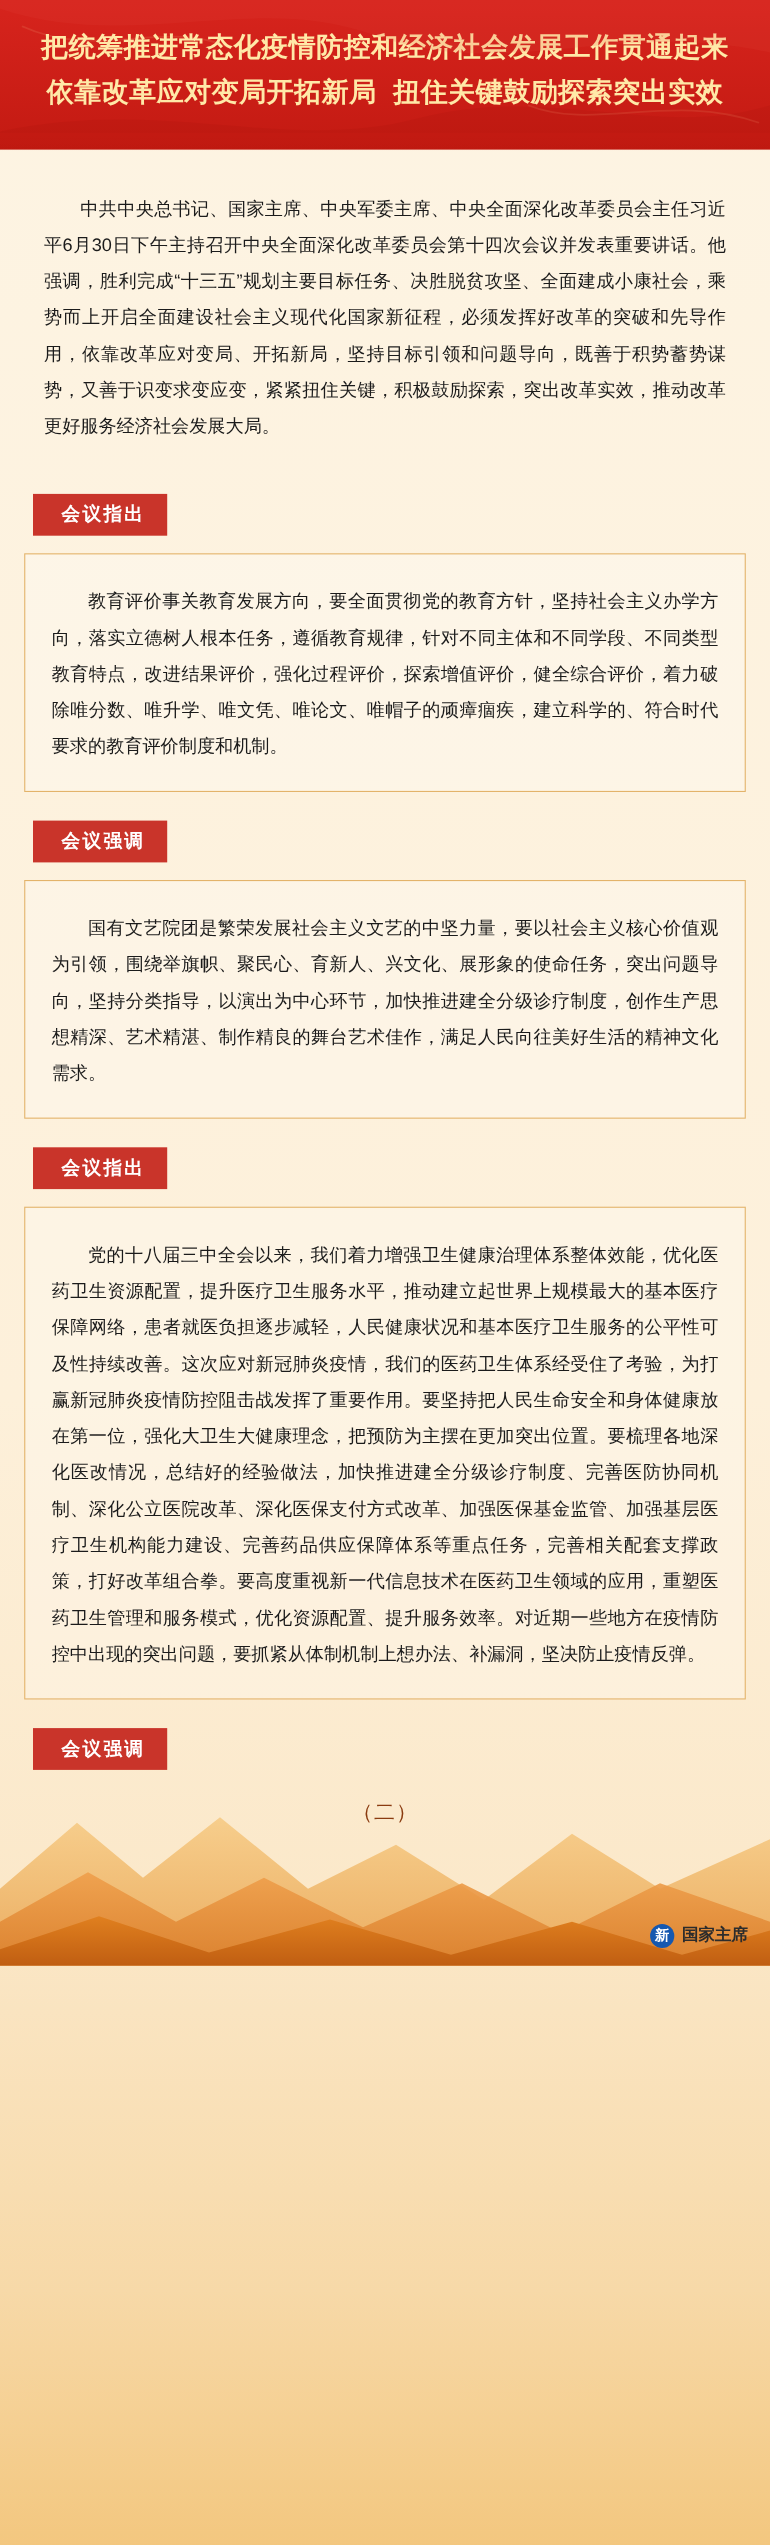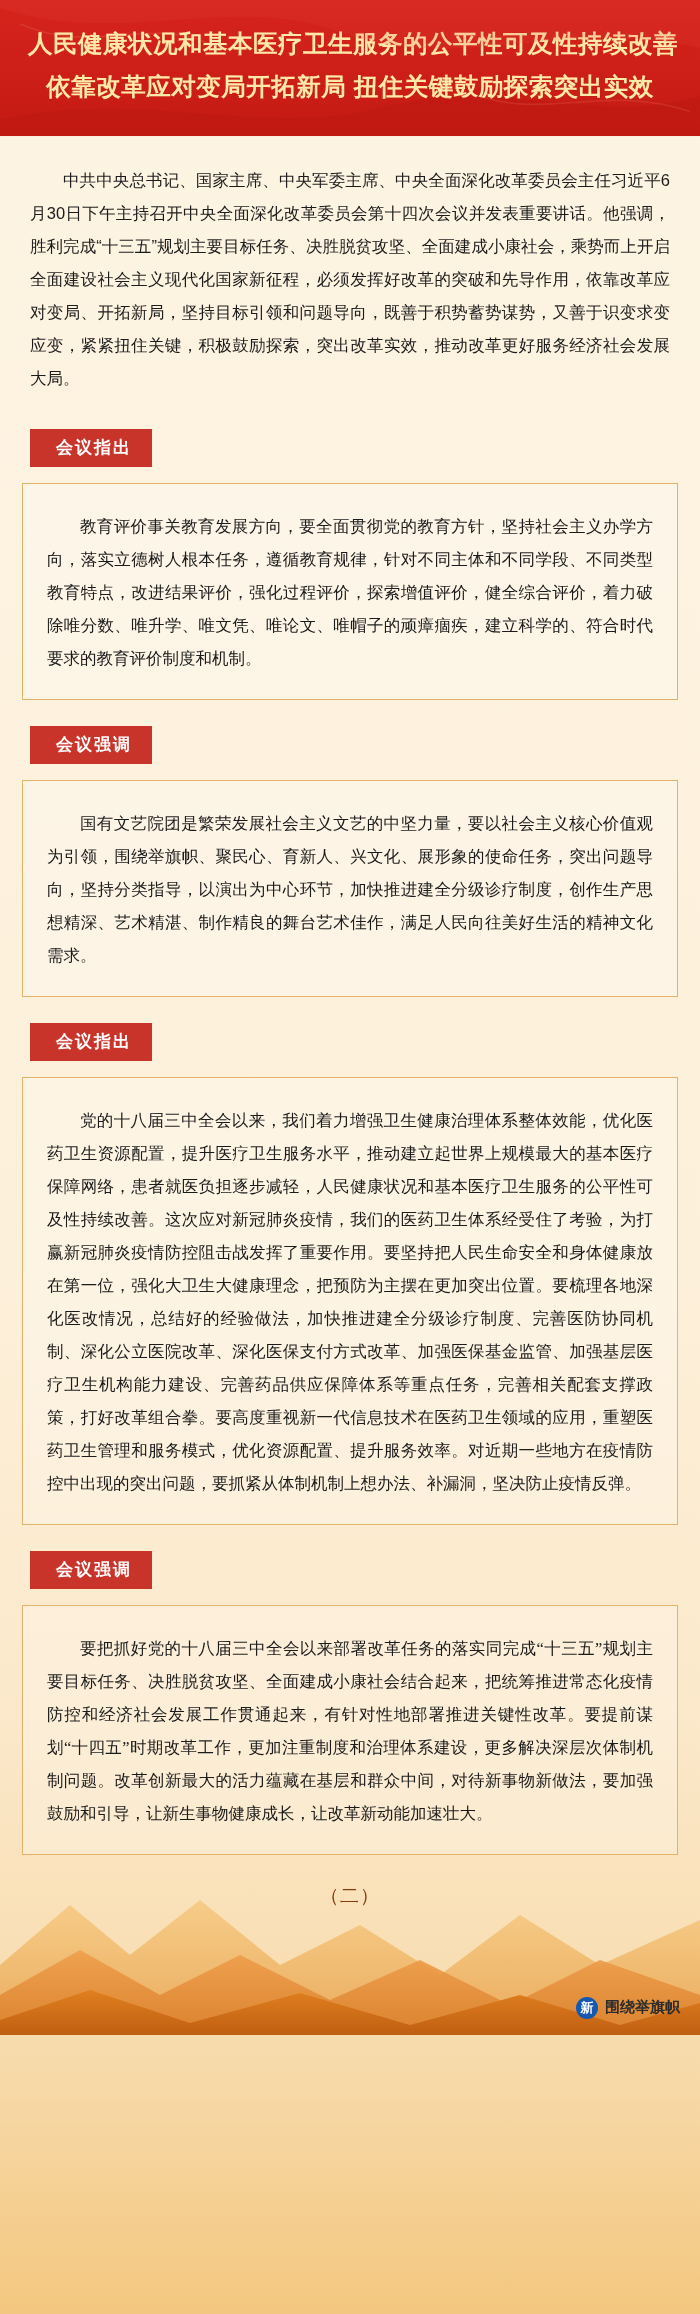--- a/index.html
+++ b/index.html
@@ -38,20 +38,21 @@
     color: #ffe9a8;
     font-size: 24.5px;
     font-weight: bold;
     letter-spacing: 0.5px;
     line-height: 1.5;
     text-align: center;
     white-space: nowrap;
   }
   .header-title-2 {
     margin-top: 6px;
+    font-family: Liberation Mono, monospace;
   }
 
   
   .ribbon {
     position: absolute;
     top: 0;
     left: 0;
     width: 100%;
     height: 100%;
     pointer-events: none;
@@ -61,21 +62,21 @@
   
   .intro {
     padding: 28px 30px 10px 30px;
     font-size: 16.5px;
     line-height: 2.0;
     color: #1b1b1b;
     text-align: justify;
     text-justify: inter-ideograph;
   }
   .intro p {
-    margin: 0;
+    margin: 10px;
     text-indent: 2em;
   }
   .section-tag {
     display: inline-block;
     background: #c9342a;
     color: #ffffff;
     font-size: 17px;
     font-weight: bold;
     letter-spacing: 2px;
     padding: 7px 20px 8px 20px;
@@ -161,21 +162,21 @@
 
 <div class="page">
 
   <div class="header">
     <svg class="ribbon" viewBox="0 0 700 170" preserveAspectRatio="none">
       <path d="M0,10 C120,60 230,-10 340,40 C460,95 560,20 700,60 L700,0 L0,0 Z" fill="#e0483f" opacity="0.45"></path>
       <path d="M0,150 C150,110 260,175 380,135 C500,95 600,160 700,120 L700,170 L0,170 Z" fill="#a8110b" opacity="0.5"></path>
       <path d="M20,30 C90,70 150,20 210,55" stroke="#ffd9a0" stroke-width="2" fill="none" opacity="0.35"></path>
       <path d="M480,120 C540,150 610,105 690,140" stroke="#ffd9a0" stroke-width="2" fill="none" opacity="0.3"></path>
     </svg>
-    <div class="header-title-1">人民健康状况和基本医疗卫生服务的公平性可及性持续改善</div>
+    <div class="header-title-1">把统筹推进常态化疫情防控和经济社会发展工作贯通起来</div>
     <div class="header-title-2">依靠改革应对变局开拓新局  扭住关键鼓励探索突出实效</div>
   </div>
 
   <div class="intro">
     <p>中共中央总书记、国家主席、中央军委主席、中央全面深化改革委员会主任习近平6月30日下午主持召开中央全面深化改革委员会第十四次会议并发表重要讲话。他强调，胜利完成“十三五”规划主要目标任务、决胜脱贫攻坚、全面建成小康社会，乘势而上开启全面建设社会主义现代化国家新征程，必须发挥好改革的突破和先导作用，依靠改革应对变局、开拓新局，坚持目标引领和问题导向，既善于积势蓄势谋势，又善于识变求变应变，紧紧扭住关键，积极鼓励探索，突出改革实效，推动改革更好服务经济社会发展大局。</p>
   </div>
 
   <div class="section-wrap" style="margin:24px 22px 0 22px;">
     <div class="tag-row">
       <span class="section-tag">会议指出</span>
@@ -199,23 +200,20 @@
       <span class="section-tag">会议指出</span>
     </div>
     <div class="section-inner">
       <p class="section-text">党的十八届三中全会以来，我们着力增强卫生健康治理体系整体效能，优化医药卫生资源配置，提升医疗卫生服务水平，推动建立起世界上规模最大的基本医疗保障网络，患者就医负担逐步减轻，人民健康状况和基本医疗卫生服务的公平性可及性持续改善。这次应对新冠肺炎疫情，我们的医药卫生体系经受住了考验，为打赢新冠肺炎疫情防控阻击战发挥了重要作用。要坚持把人民生命安全和身体健康放在第一位，强化大卫生大健康理念，把预防为主摆在更加突出位置。要梳理各地深化医改情况，总结好的经验做法，加快推进建全分级诊疗制度、完善医防协同机制、深化公立医院改革、深化医保支付方式改革、加强医保基金监管、加强基层医疗卫生机构能力建设、完善药品供应保障体系等重点任务，完善相关配套支撑政策，打好改革组合拳。要高度重视新一代信息技术在医药卫生领域的应用，重塑医药卫生管理和服务模式，优化资源配置、提升服务效率。对近期一些地方在疫情防控中出现的突出问题，要抓紧从体制机制上想办法、补漏洞，坚决防止疫情反弹。</p>
     </div>
   </div>
 
   <div class="section-wrap" style="margin:26px 22px 0 22px;">
     <div class="tag-row">
       <span class="section-tag">会议强调</span>
-    </div>
-    <div class="section-inner">
-      <p class="section-text">要把抓好党的十八届三中全会以来部署改革任务的落实同完成“十三五”规划主要目标任务、决胜脱贫攻坚、全面建成小康社会结合起来，把统筹推进常态化疫情防控和经济社会发展工作贯通起来，有针对性地部署推进关键性改革。要提前谋划“十四五”时期改革工作，更加注重制度和治理体系建设，更多解决深层次体制机制问题。改革创新最大的活力蕴藏在基层和群众中间，对待新事物新做法，要加强鼓励和引导，让新生事物健康成长，让改革新动能加速壮大。</p>
     </div>
   </div>
 
   <div style="position:relative; height:170px; margin-top:10px;">
     <svg class="mountains" viewBox="0 0 700 190" preserveAspectRatio="none">
       <defs>
         <linearGradient id="g1" x1="0" y1="0" x2="0" y2="1">
           <stop offset="0%" stop-color="#f6c981"></stop>
           <stop offset="100%" stop-color="#e8a24e"></stop>
         </linearGradient>
@@ -228,17 +226,17 @@
           <stop offset="100%" stop-color="#c05e12"></stop>
         </linearGradient>
       </defs>
       <path d="M0,120 L70,60 L130,110 L200,55 L280,120 L360,80 L440,130 L520,70 L600,120 L700,75 L700,190 L0,190 Z" fill="url(#g1)" opacity="0.85"></path>
       <path d="M0,150 L80,105 L160,150 L240,110 L330,155 L420,115 L510,160 L600,115 L700,150 L700,190 L0,190 Z" fill="url(#g2)" opacity="0.9"></path>
       <path d="M0,175 L90,145 L190,178 L300,148 L410,180 L520,150 L620,180 L700,158 L700,190 L0,190 Z" fill="url(#g3)"></path>
     </svg>
     <div class="page-number" style="padding-top:18px;">（二）</div>
     <div class="brand">
       <span class="brand-logo">新</span>
-      <span class="brand-text">围绕举旗帜</span>
+      <span class="brand-text">国家主席</span>
     </div>
   </div>
 
 </div>
 
 </body></html>

